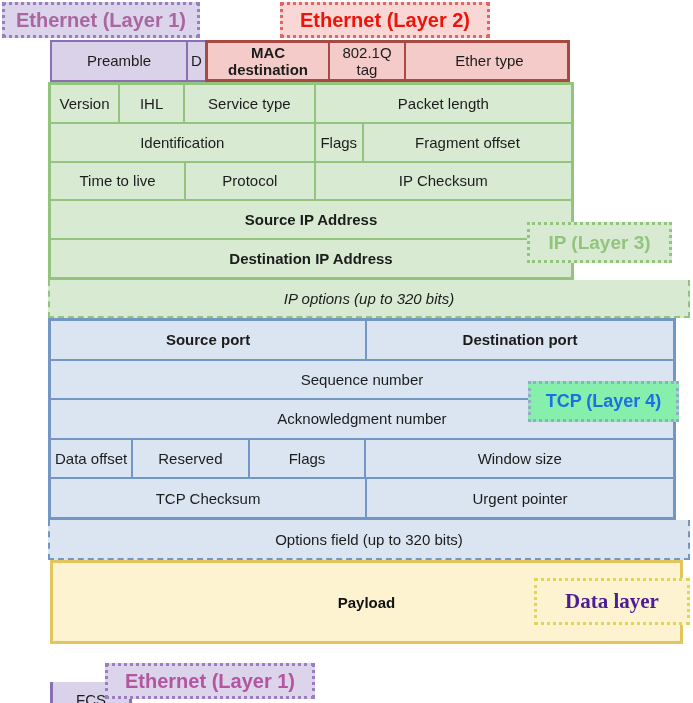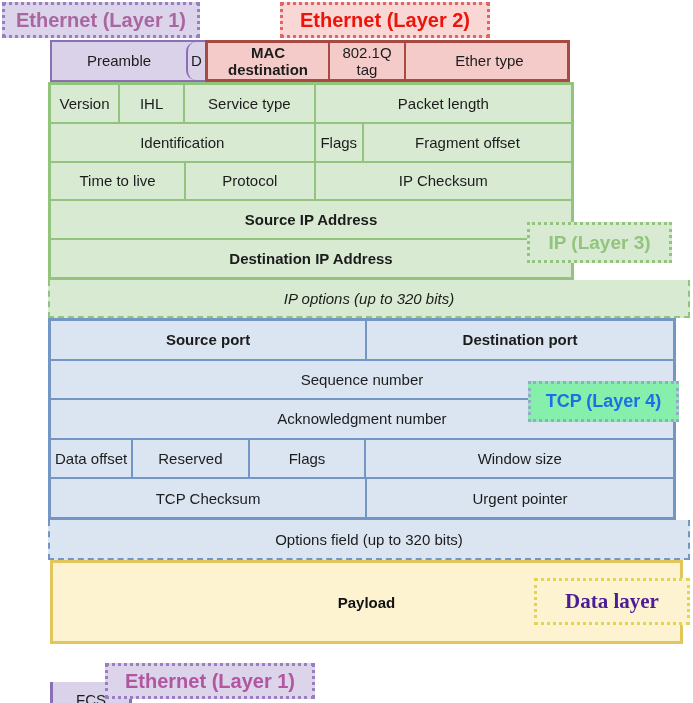--- a/index.html
+++ b/index.html
@@ -7,21 +7,21 @@
   .canvas{position:relative;width:693px;height:703px;background:#fff;overflow:hidden;}
 
   
   .cell{display:flex;align-items:center;justify-content:center;text-align:center;
         font-size:15px;color:#1c1c1c;line-height:1.15;padding:0 2px;box-sizing:border-box;}
   .bold{font-weight:bold;}
 
   
   .purple-group{position:absolute;left:50px;top:40px;width:157px;height:42px;
      background:#d9d2e9;border:2px solid #8a6fb5;display:flex;box-sizing:border-box;}
-  .purple-group .cell{flex:1 1 auto;border-radius:17px;}
+  .purple-group .cell{flex:1 1 auto;}
   .purple-group .cell + .cell{border-left:2px solid #8a6fb5;flex:0 0 19px;}
 
   .red-group{position:absolute;left:205px;top:40px;width:365px;height:42px;
      background:#f5cbc9;border:3px solid #a94a42;display:flex;box-sizing:border-box;}
   .red-group .cell + .cell{border-left:2px solid #a94a42;}
 
   
   .green-box{position:absolute;left:48px;top:82px;width:526px;height:198px;
      background:#d9ead3;border:3px solid #93c47d;box-sizing:border-box;
      display:flex;flex-direction:column;}

